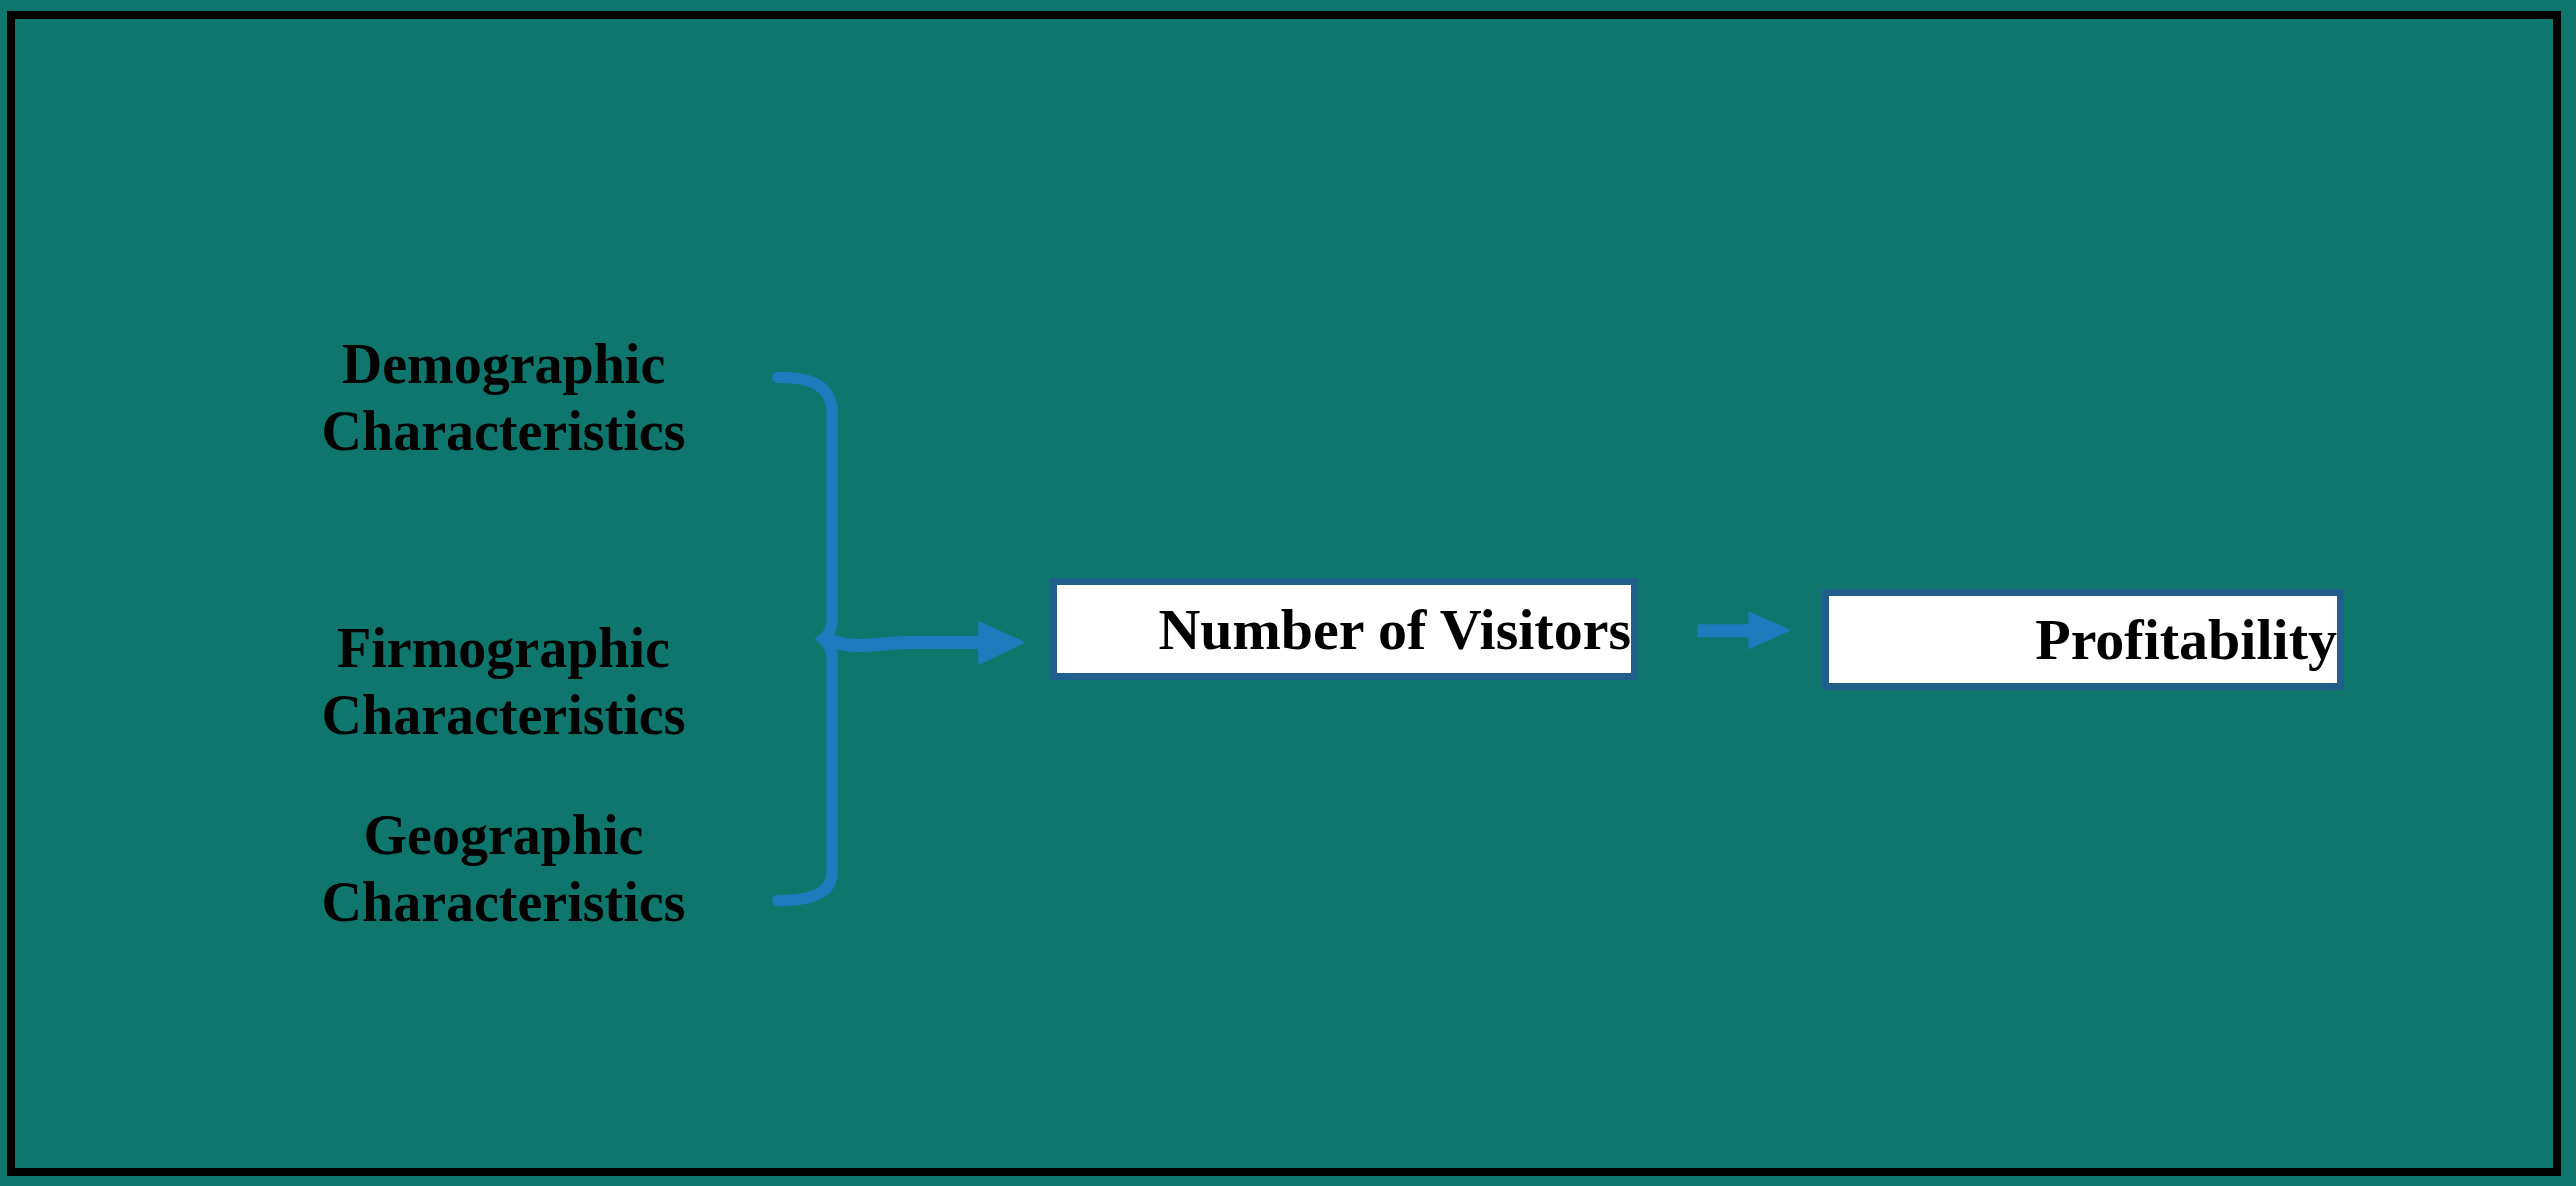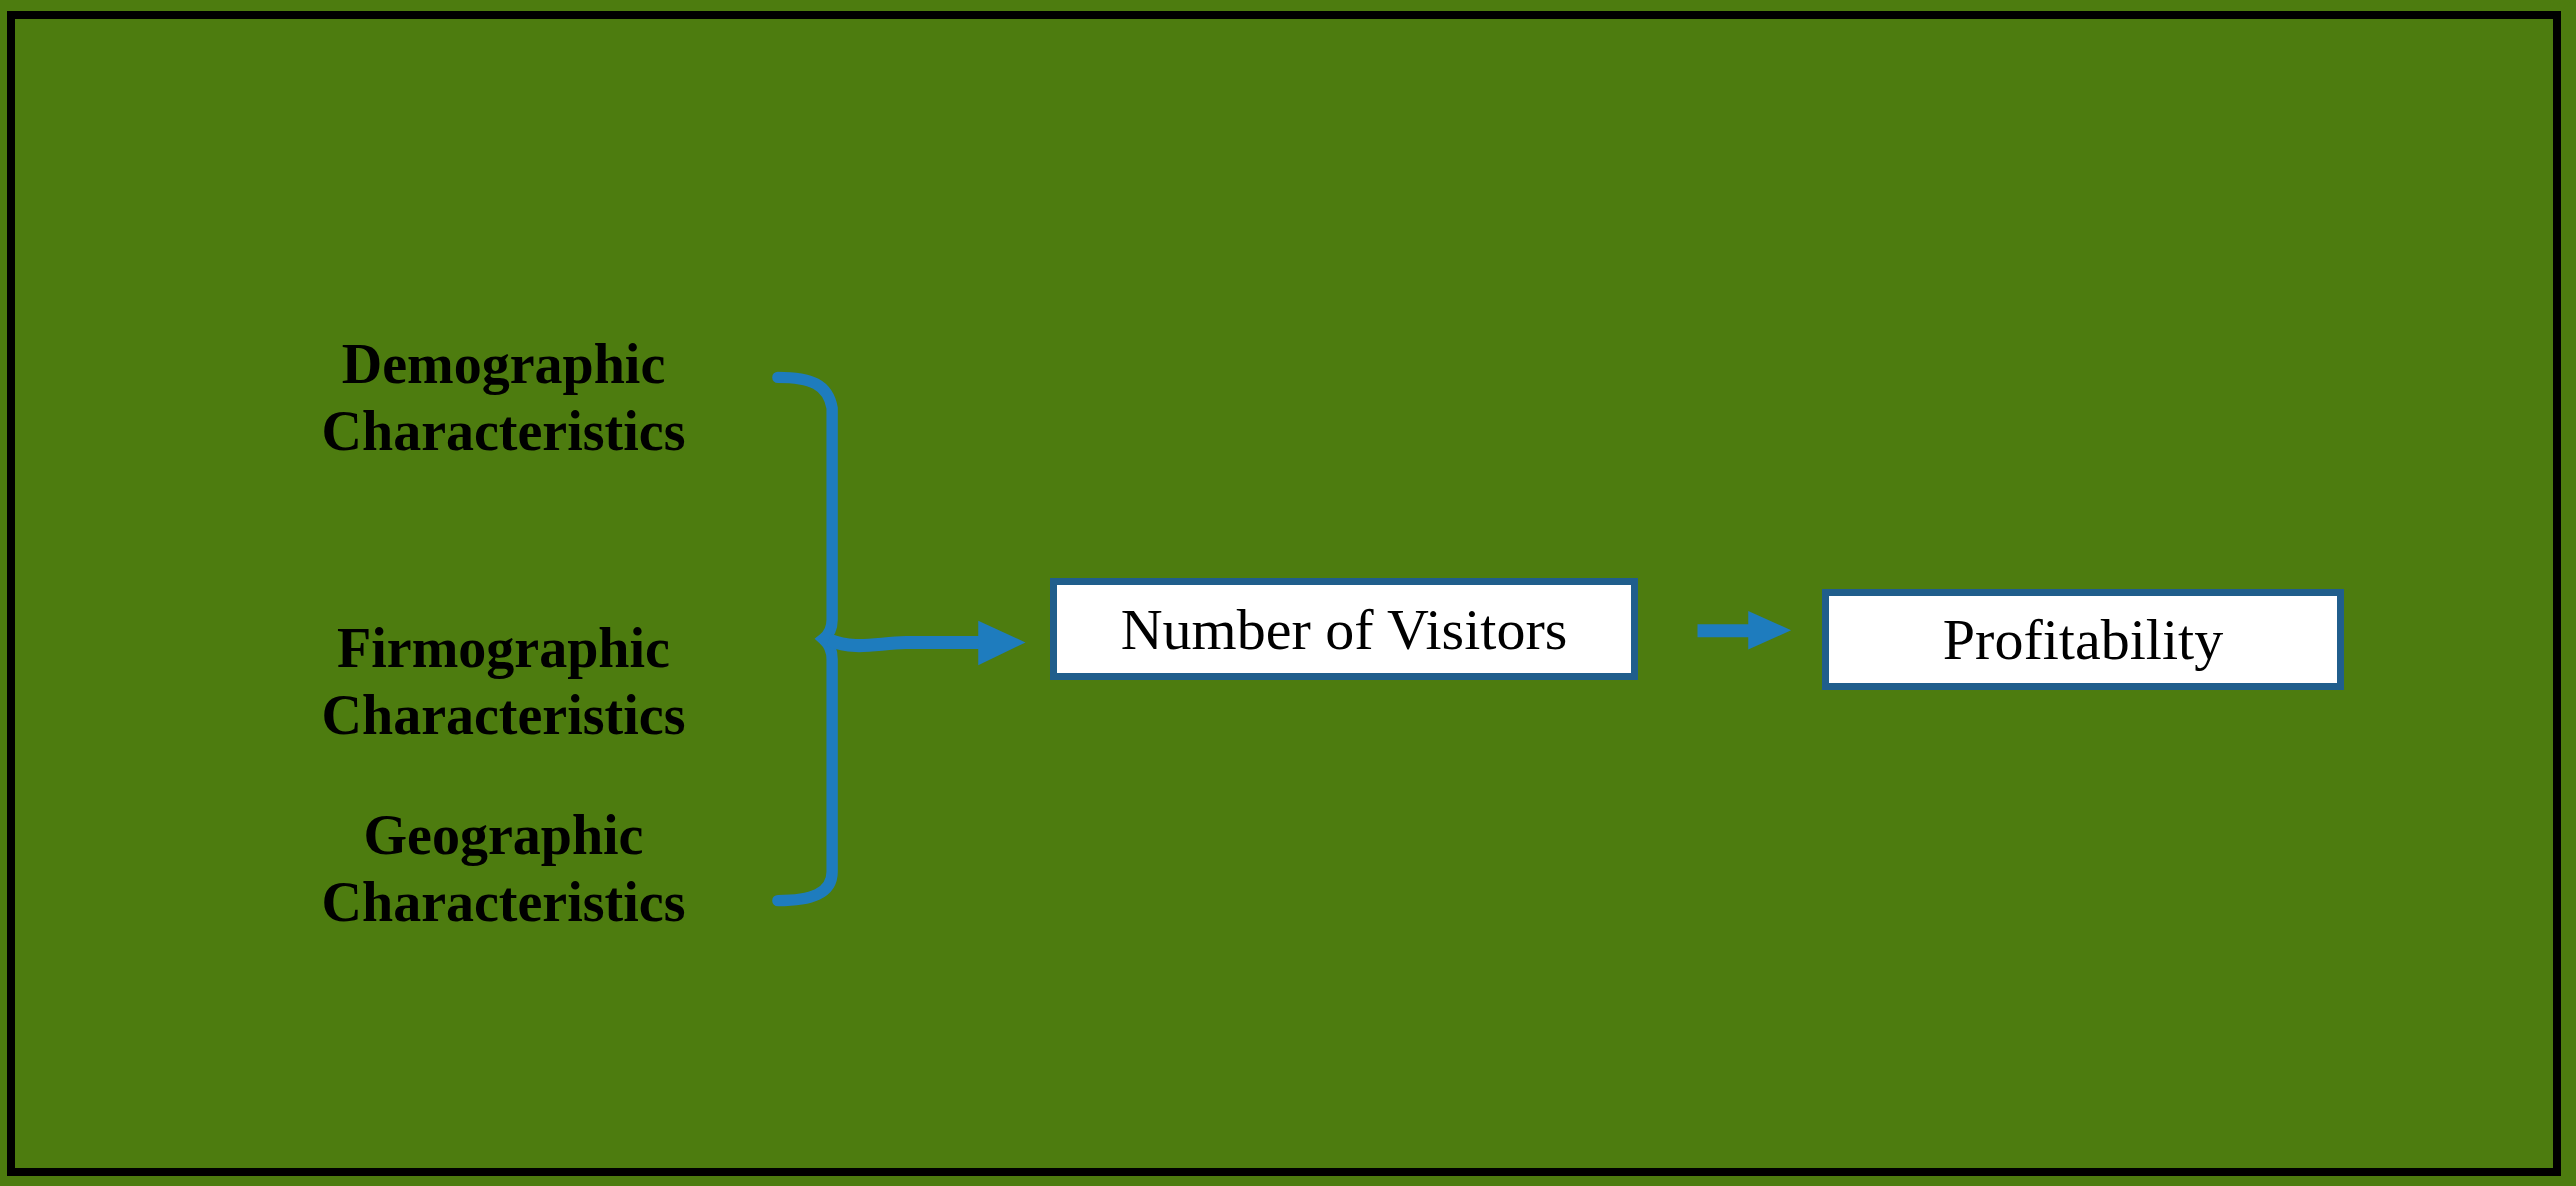--- a/index.html
+++ b/index.html
@@ -10,21 +10,21 @@
   }
   html, body {
     margin: 0;
     padding: 0;
     background: #ffffff;
   }
   .stage {
     position: relative;
     width: 2576px;
     height: 1187px;
-    background: #4d7c0f;
+    background: #0f766e;
     font-family: "Liberation Serif", "DejaVu Serif", serif;
     overflow: hidden;
   }
   .frame {
     position: absolute;
     left: 7px;
     top: 10.5px;
     width: 2554px;
     height: 1165px;
     box-sizing: border-box;
@@ -53,22 +53,22 @@
   .label-demographic  { top: 331px; }
   .label-firmographic { top: 571px; margin-top: 44px; }
   .label-geographic   { top: 802px; }
   .flow-box {
     position: absolute;
     box-sizing: border-box;
     border: 7px solid var(--box-border-blue);
     background: #ffffff;
     display: flex;
     align-items: center;
-    justify-content: center;
-    font-weight: normal;
+    justify-content: flex-end;
+    font-weight: bold;
     font-size: 58px;
     color: var(--text-color);
     white-space: nowrap;
   }
   .box-visitors {
     left: 1050px;
     top: 578px;
     width: 588px;
     height: 102px;
   }

